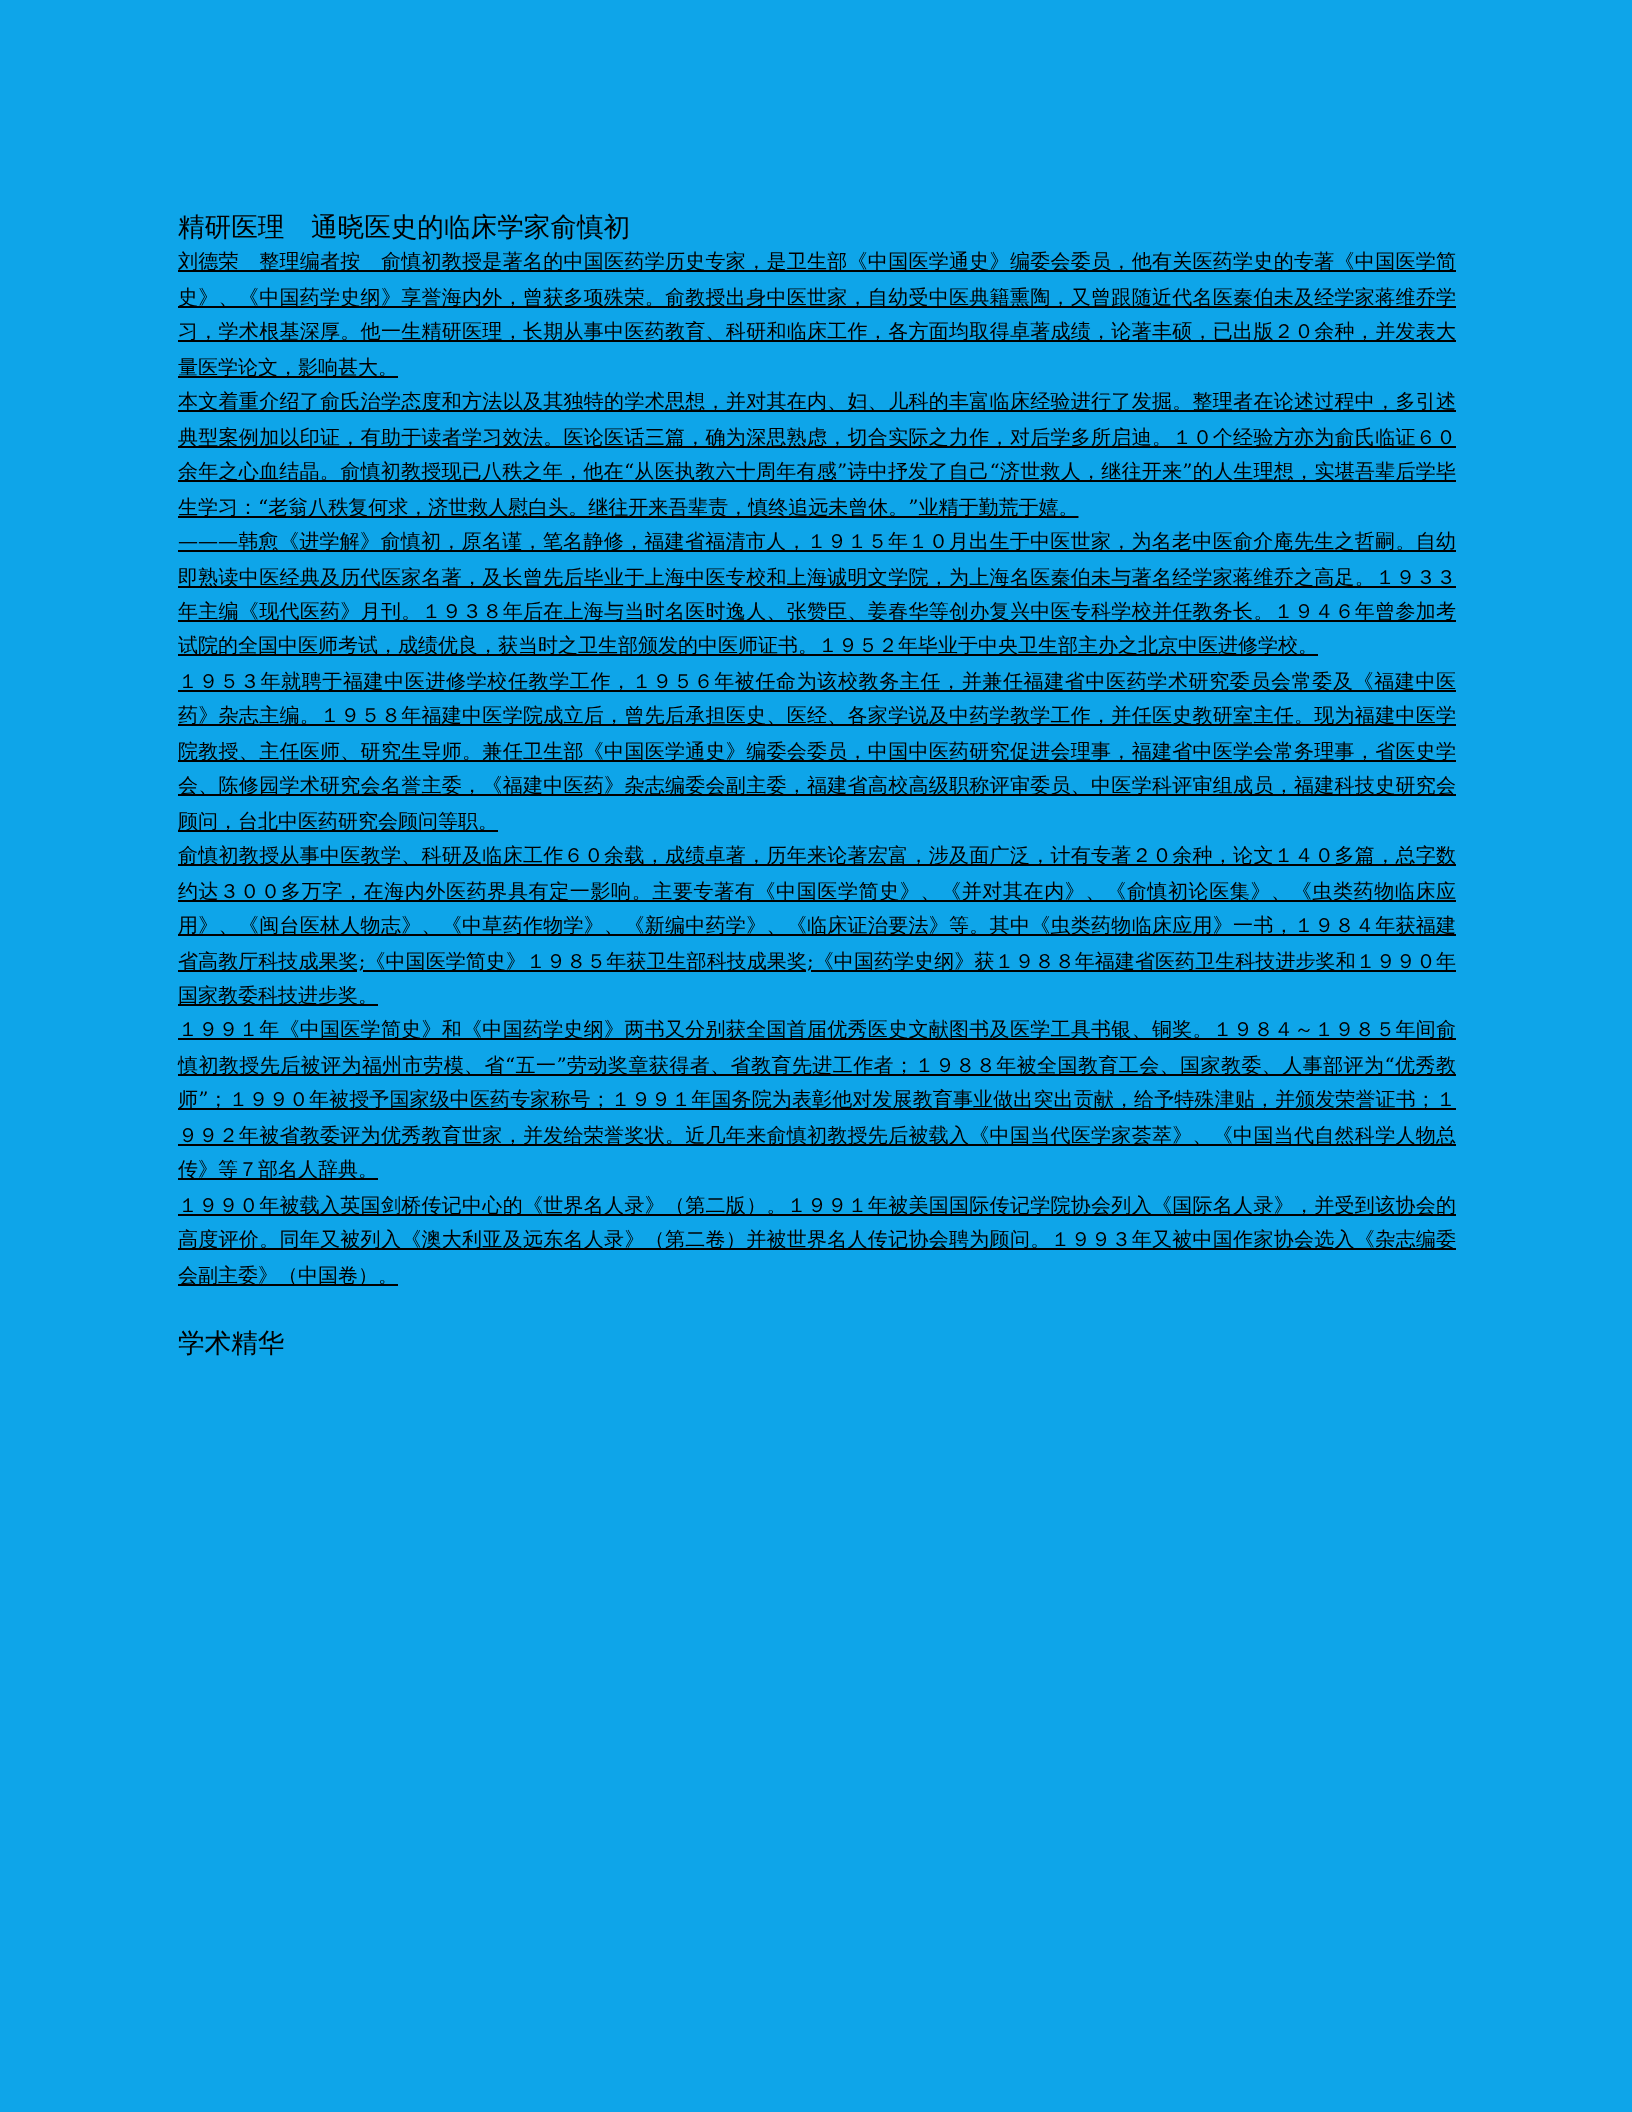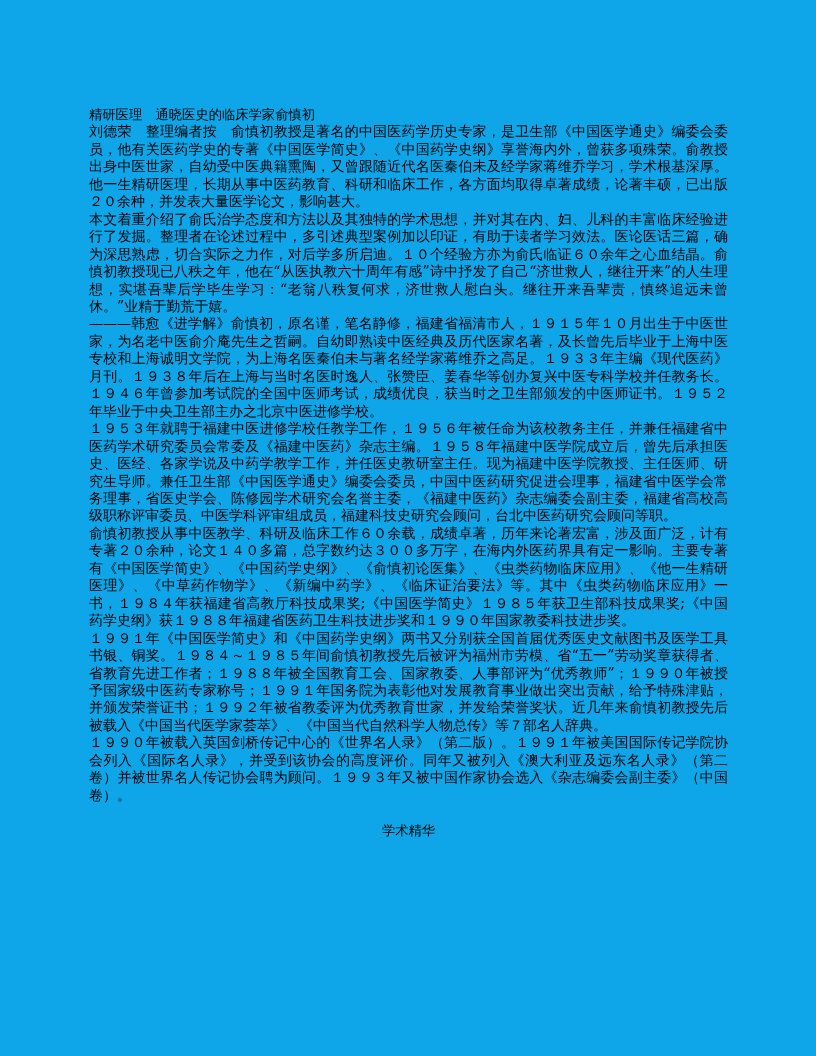--- a/index.html
+++ b/index.html
@@ -23,69 +23,70 @@
   }
   .text-body {
     position: absolute;
     left: 89px;
     top: 106px;
     width: 639px;
   }
   p.para {
     margin: 0;
     padding: 0;
-    font-size: 14px;
+    font-size: 10px;
     line-height: 17.45px;
     text-align: justify;
     text-justify: inter-character;
     text-indent: 0;
     letter-spacing: 0;
     word-break: break-all;
     overflow-wrap: break-word;
     white-space: normal;
+    text-decoration: underline;
   }
   p.title-line {
     margin: 0;
     padding: 0;
     font-size: 13.3px;
     line-height: 17.45px;
     text-align: left;
   }
   p.blank {
     margin: 0;
     padding: 0;
     font-size: 13.3px;
     line-height: 17.45px;
     height: 17.45px;
   }
   p.section-head {
     margin: 0;
     padding: 0;
     font-size: 13.3px;
     line-height: 17.45px;
-    text-align: center;
+    text-align: left;
   }
 </style>
 </head>
 <body>
 
 <div class="page">
   <div class="text-body">
 
     <p class="title-line">精研医理　通晓医史的临床学家俞慎初</p>
 
     <p class="para">刘德荣　整理编者按　俞慎初教授是著名的中国医药学历史专家，是卫生部《中国医学通史》编委会委员，他有关医药学史的专著《中国医学简史》、《中国药学史纲》享誉海内外，曾获多项殊荣。俞教授出身中医世家，自幼受中医典籍熏陶，又曾跟随近代名医秦伯未及经学家蒋维乔学习，学术根基深厚。他一生精研医理，长期从事中医药教育、科研和临床工作，各方面均取得卓著成绩，论著丰硕，已出版２０余种，并发表大量医学论文，影响甚大。</p>
 
     <p class="para">本文着重介绍了俞氏治学态度和方法以及其独特的学术思想，并对其在内、妇、儿科的丰富临床经验进行了发掘。整理者在论述过程中，多引述典型案例加以印证，有助于读者学习效法。医论医话三篇，确为深思熟虑，切合实际之力作，对后学多所启迪。１０个经验方亦为俞氏临证６０余年之心血结晶。俞慎初教授现已八秩之年，他在“从医执教六十周年有感”诗中抒发了自己“济世救人，继往开来”的人生理想，实堪吾辈后学毕生学习：“老翁八秩复何求，济世救人慰白头。继往开来吾辈责，慎终追远未曾休。”业精于勤荒于嬉。</p>
 
     <p class="para">———韩愈《进学解》俞慎初，原名谨，笔名静修，福建省福清市人，１９１５年１０月出生于中医世家，为名老中医俞介庵先生之哲嗣。自幼即熟读中医经典及历代医家名著，及长曾先后毕业于上海中医专校和上海诚明文学院，为上海名医秦伯未与著名经学家蒋维乔之高足。１９３３年主编《现代医药》月刊。１９３８年后在上海与当时名医时逸人、张赞臣、姜春华等创办复兴中医专科学校并任教务长。１９４６年曾参加考试院的全国中医师考试，成绩优良，获当时之卫生部颁发的中医师证书。１９５２年毕业于中央卫生部主办之北京中医进修学校。</p>
 
     <p class="para">１９５３年就聘于福建中医进修学校任教学工作，１９５６年被任命为该校教务主任，并兼任福建省中医药学术研究委员会常委及《福建中医药》杂志主编。１９５８年福建中医学院成立后，曾先后承担医史、医经、各家学说及中药学教学工作，并任医史教研室主任。现为福建中医学院教授、主任医师、研究生导师。兼任卫生部《中国医学通史》编委会委员，中国中医药研究促进会理事，福建省中医学会常务理事，省医史学会、陈修园学术研究会名誉主委，《福建中医药》杂志编委会副主委，福建省高校高级职称评审委员、中医学科评审组成员，福建科技史研究会顾问，台北中医药研究会顾问等职。</p>
 
-    <p class="para">俞慎初教授从事中医教学、科研及临床工作６０余载，成绩卓著，历年来论著宏富，涉及面广泛，计有专著２０余种，论文１４０多篇，总字数约达３００多万字，在海内外医药界具有定一影响。主要专著有《中国医学简史》、《中国药学史纲》、《俞慎初论医集》、《虫类药物临床应用》、《他一生精研医理》、《中草药作物学》、《新编中药学》、《临床证治要法》等。其中《虫类药物临床应用》一书，１９８４年获福建省高教厅科技成果奖;《中国医学简史》１９８５年获卫生部科技成果奖;《中国药学史纲》获１９８８年福建省医药卫生科技进步奖和１９９０年国家教委科技进步奖。</p>
+    <p class="para">俞慎初教授从事中医教学、科研及临床工作６０余载，成绩卓著，历年来论著宏富，涉及面广泛，计有专著２０余种，论文１４０多篇，总字数约达３００多万字，在海内外医药界具有定一影响。主要专著有《中国医学简史》、《并对其在内》、《俞慎初论医集》、《虫类药物临床应用》、《闽台医林人物志》、《中草药作物学》、《新编中药学》、《临床证治要法》等。其中《虫类药物临床应用》一书，１９８４年获福建省高教厅科技成果奖;《中国医学简史》１９８５年获卫生部科技成果奖;《中国药学史纲》获１９８８年福建省医药卫生科技进步奖和１９９０年国家教委科技进步奖。</p>
 
     <p class="para">１９９１年《中国医学简史》和《中国药学史纲》两书又分别获全国首届优秀医史文献图书及医学工具书银、铜奖。１９８４～１９８５年间俞慎初教授先后被评为福州市劳模、省“五一”劳动奖章获得者、省教育先进工作者；１９８８年被全国教育工会、国家教委、人事部评为“优秀教师”；１９９０年被授予国家级中医药专家称号；１９９１年国务院为表彰他对发展教育事业做出突出贡献，给予特殊津贴，并颁发荣誉证书；１９９２年被省教委评为优秀教育世家，并发给荣誉奖状。近几年来俞慎初教授先后被载入《中国当代医学家荟萃》、《中国当代自然科学人物总传》等７部名人辞典。</p>
 
     <p class="para">１９９０年被载入英国剑桥传记中心的《世界名人录》（第二版）。１９９１年被美国国际传记学院协会列入《国际名人录》，并受到该协会的高度评价。同年又被列入《澳大利亚及远东名人录》（第二卷）并被世界名人传记协会聘为顾问。１９９３年又被中国作家协会选入《杂志编委会副主委》（中国卷）。</p>
 
     <p class="blank">&nbsp;</p>
 
     <p class="section-head">学术精华</p>
 
   </div>

